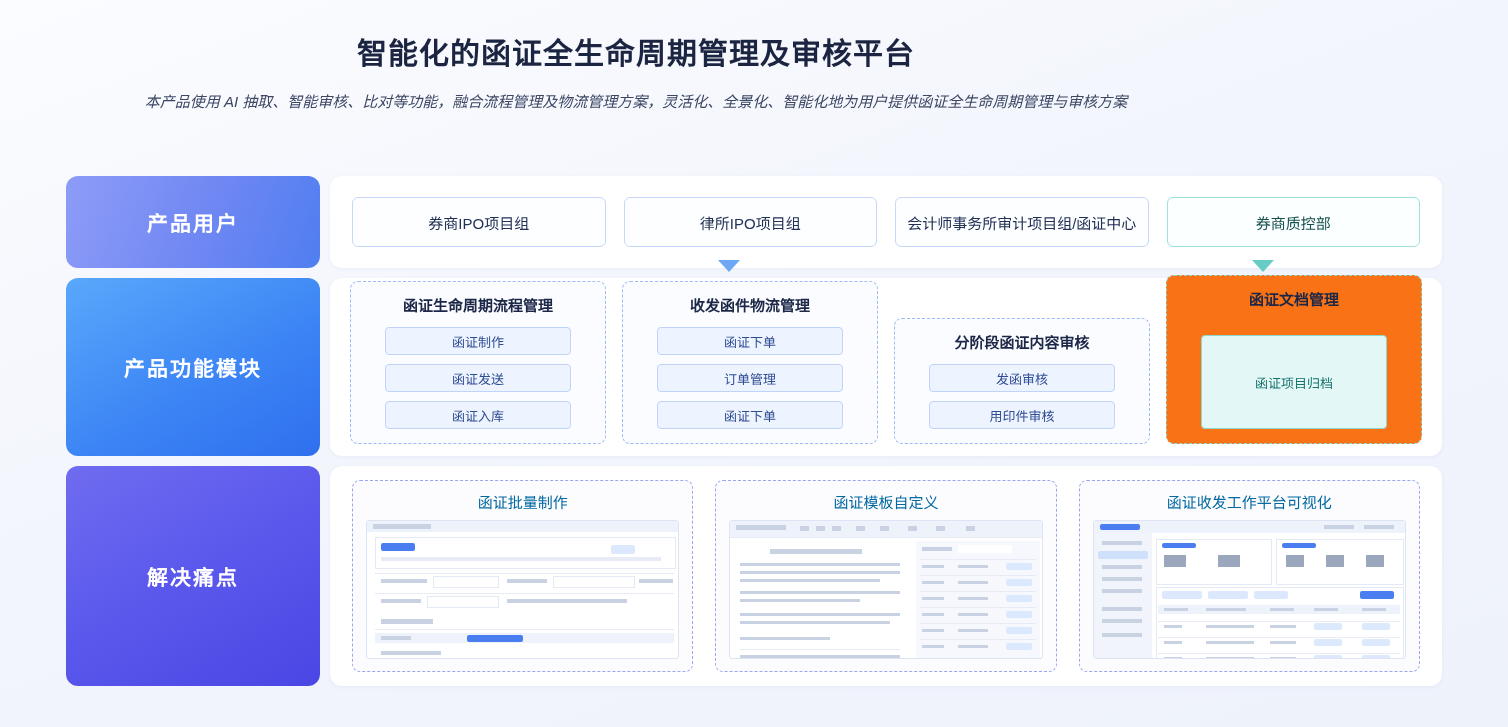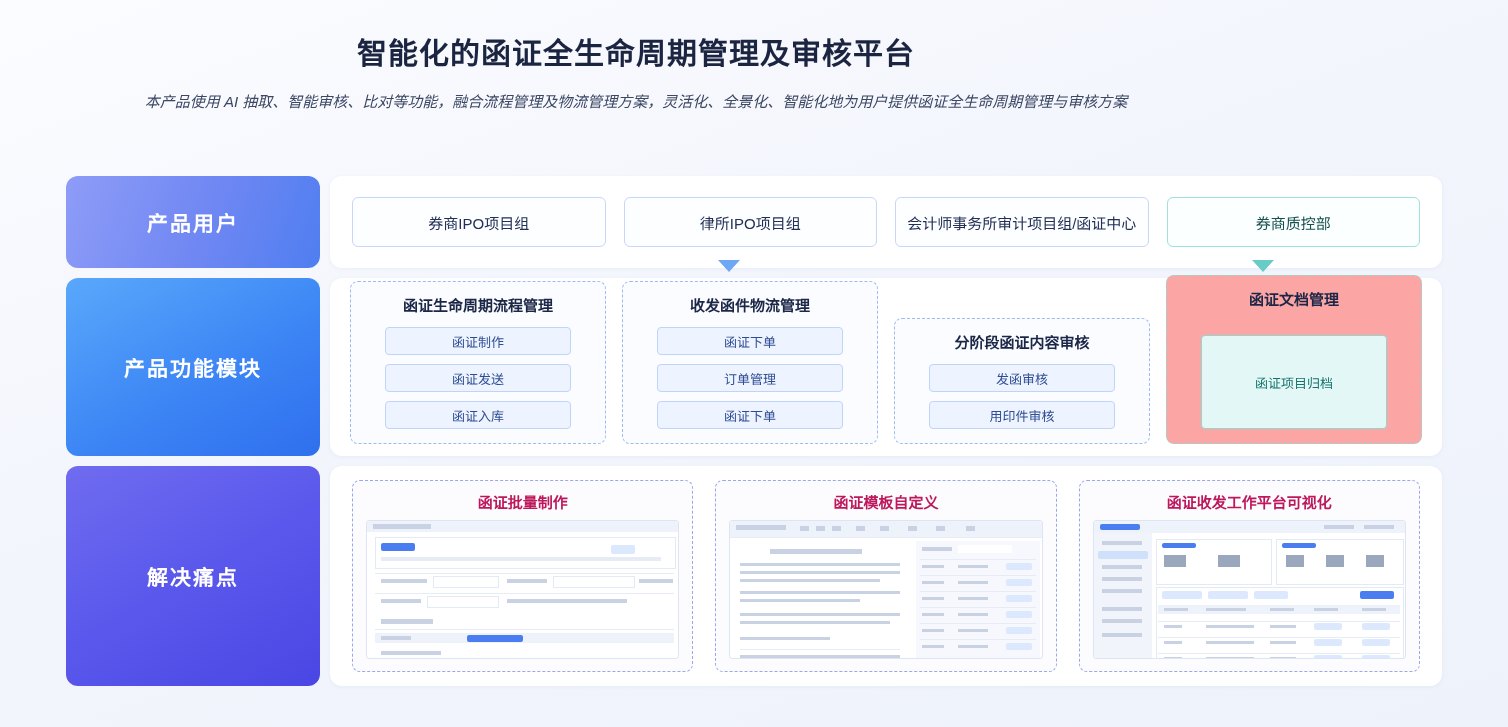--- a/index.html
+++ b/index.html
@@ -132,21 +132,21 @@
     border-radius: 8px;
     background: #fafcff;
     padding: 12px 18px 14px;
     box-sizing: border-box;
     display: flex;
     flex-direction: column;
     align-items: center;
   }
   .module.teal {
     border-color: #8fd9d3;
-    background: #fca5a5;
+    background: #f97316;
   }
   .module-title {
     font-size: 15px;
     font-weight: bold;
     color: #1c2747;
     margin-bottom: 12px;
   }
   .module-items {
     width: 100%;
     display: flex;
@@ -192,22 +192,22 @@
     border-radius: 8px;
     background: #fcfcff;
     display: flex;
     flex-direction: column;
     align-items: center;
     padding: 10px 14px 12px;
     box-sizing: border-box;
   }
   .pain-title {
     font-size: 15px;
-    font-weight: bold;
-    color: #be185d;
+    font-weight: normal;
+    color: #0369a1;
     margin-bottom: 8px;
   }
   .shot {
     flex: 1 1 auto;
     width: 100%;
     border: 1px solid #dde4f3;
     border-radius: 3px;
     background: #ffffff;
     overflow: hidden;
     position: relative;

